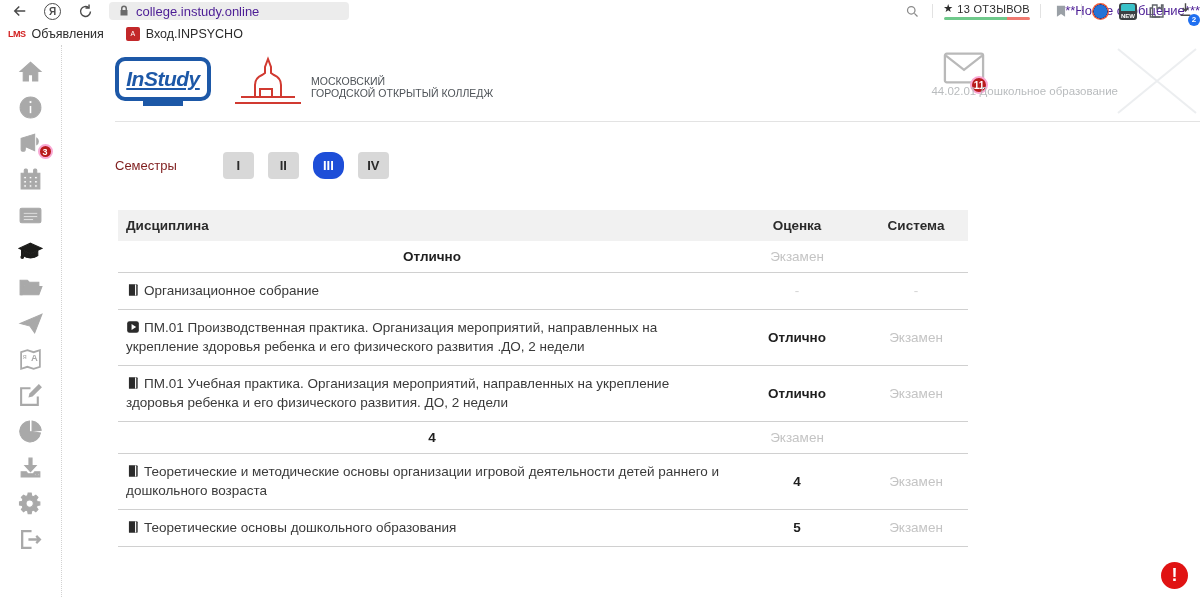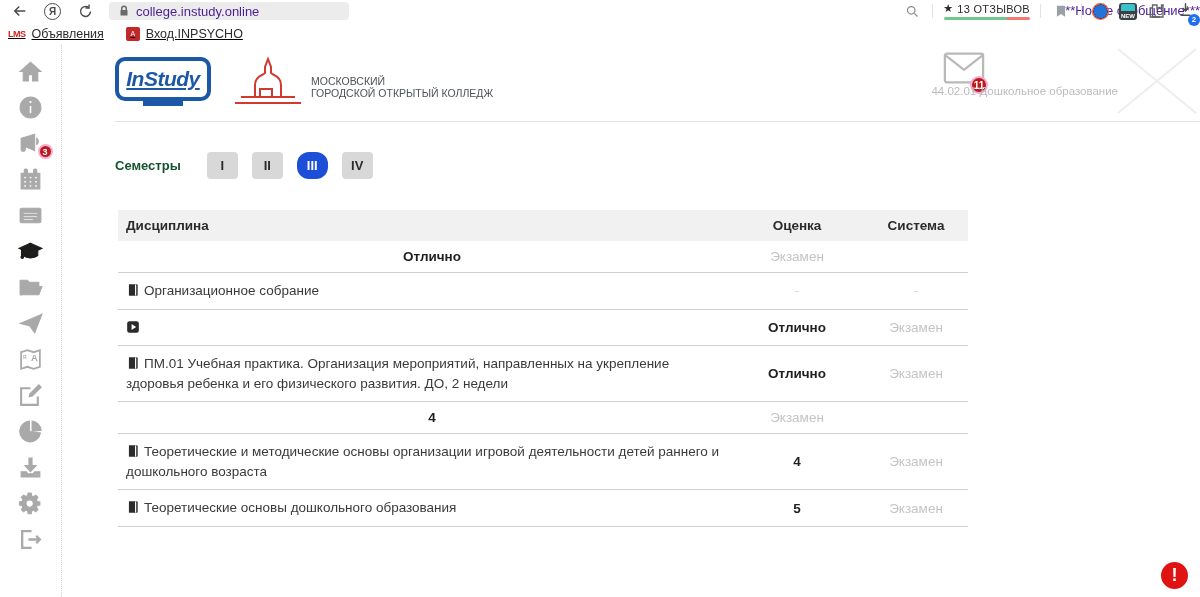--- a/index.html
+++ b/index.html
@@ -29,21 +29,21 @@
   .ext-new { width:18px; height:17px; background:#3c4043; border-radius:3px; position:relative; overflow:hidden;
     display:flex; align-items:flex-end; justify-content:center; }
   .ext-new::before { content:""; position:absolute; top:1px; left:2px; right:2px; height:7px;
     background:#39c2c9; border-radius:2px 2px 0 0; }
   .ext-new span { position:relative; color:#fff; font-size:6px; font-weight:bold; line-height:8px; }
   .dl-wrap { position:relative; }
   .badge-blue { position:absolute; right:-6px; bottom:-4px; width:12px; height:12px; border-radius:50%;
     background:#1f6ff0; color:#fff; font-size:8px; font-weight:bold; display:flex; align-items:center; justify-content:center; }
 
   
-  .bookmarks { height:23px; display:flex; align-items:center; gap:22px; padding-left:8px; background:#fff;text-decoration:underline; }
+  .bookmarks { height:23px; display:flex; align-items:center; gap:22px; padding-left:8px; background:#fff; }
   .bm-item { display:flex; align-items:center; gap:6px; font-size:12.5px; color:#2b2b2b; }
   .fav-lms { color:#d21f1f; font-weight:bold; font-size:9px; letter-spacing:-.5px; }
   .fav-red { width:14px; height:14px; background:#c2282a; border-radius:2px; color:#fff; font-size:7px;
     display:flex; align-items:center; justify-content:center; }
 
   
   .page { display:flex; height:552px; }
   .sidebar { width:62px; border-right:1px dotted #d2d2d2; display:flex; flex-direction:column;
     align-items:center; padding-top:14px; gap:11px; }
   .side-item { position:relative; width:28px; height:25px; display:flex; align-items:center; justify-content:center; }
@@ -64,21 +64,21 @@
   .logo-college { position:absolute; left:118px; top:10px; display:flex; align-items:flex-end; gap:8px; }
   .college-name { font-size:10.5px; color:#4e5358; line-height:12px; text-transform:uppercase; margin-bottom:8px; }
   .mail-wrap { position:absolute; left:828px; top:6px; }
   .mail-wrap svg { width:42px; height:34px; }
   .program { position:absolute; right:82px; top:40px; font-size:11.5px; color:#b9bcbe; }
   .close-x { position:absolute; right:0; top:0; width:86px; height:72px; }
   .close-x svg { width:100%; height:100%; stroke:#eceef0; stroke-width:2; }
 
   
   .sem-row { display:flex; align-items:center; margin:30px 0 0 53px; gap:14px; }
-  .sem-label { font-size:13px; font-weight:bold; color:#14532d; margin-right:12px; }
+  .sem-label { font-size:13px; font-weight:normal; color:#7f1d1d; margin-right:32px; }
   .sem-btn { min-width:31px; height:27px; padding:0 9px; border:none; border-radius:4px; background:#d8d8d8;
     color:#2b2b2b; font-weight:bold; font-size:13px; font-family:inherit; cursor:pointer; }
   .sem-btn.active { background:#1d4ed8; color:#fff;border-radius:12px; }
 
   
   .grades { margin:31px 0 0 56px; width:850px; font-size:13.5px; }
   .t-head { display:grid; grid-template-columns:612px 118px 120px; background:#f1f1f1;
     padding:8px 0 8px 8px; font-weight:bold; color:#2b2b2b; }
   .t-head .c { text-align:center; }
   .t-row { display:grid; grid-template-columns:612px 118px 120px; align-items:center;
@@ -342,21 +342,21 @@
               <rect x="15.5" y="2.5" width="2" height="19" fill="#fff"></rect>
             </svg><span>Организационное собрание</span></span>
         <span class="t-grade">-</span>
         <span class="t-sys">-</span>
       </div>
 
       <div class="t-row">
         <span class="t-title"><svg viewBox="0 0 24 24">
               <rect x="2" y="2" width="20" height="20" rx="4"></rect>
               <path d="M9.5 7l8 5-8 5z" fill="#fff"></path>
-            </svg></span>
+            </svg><span>ПМ.01 Производственная практика. Организация мероприятий, направленных на укрепление здоровья ребенка и его физического развития .ДО, 2 недели</span></span>
         <span class="t-grade">Отлично</span>
         <span class="t-sys">Экзамен</span>
       </div>
 
       <div class="t-row">
         <span class="t-title"><svg viewBox="0 0 24 24">
               <path d="M5 2h13a2 2 0 0 1 2 2v16a2 2 0 0 1-2 2H5z"></path>
               <rect x="15.5" y="2.5" width="2" height="19" fill="#fff"></rect>
             </svg><span>ПМ.01 Учебная практика. Организация мероприятий, направленных на укрепление здоровья ребенка и его физического развития. ДО, 2 недели</span></span>
         <span class="t-grade">Отлично</span>

